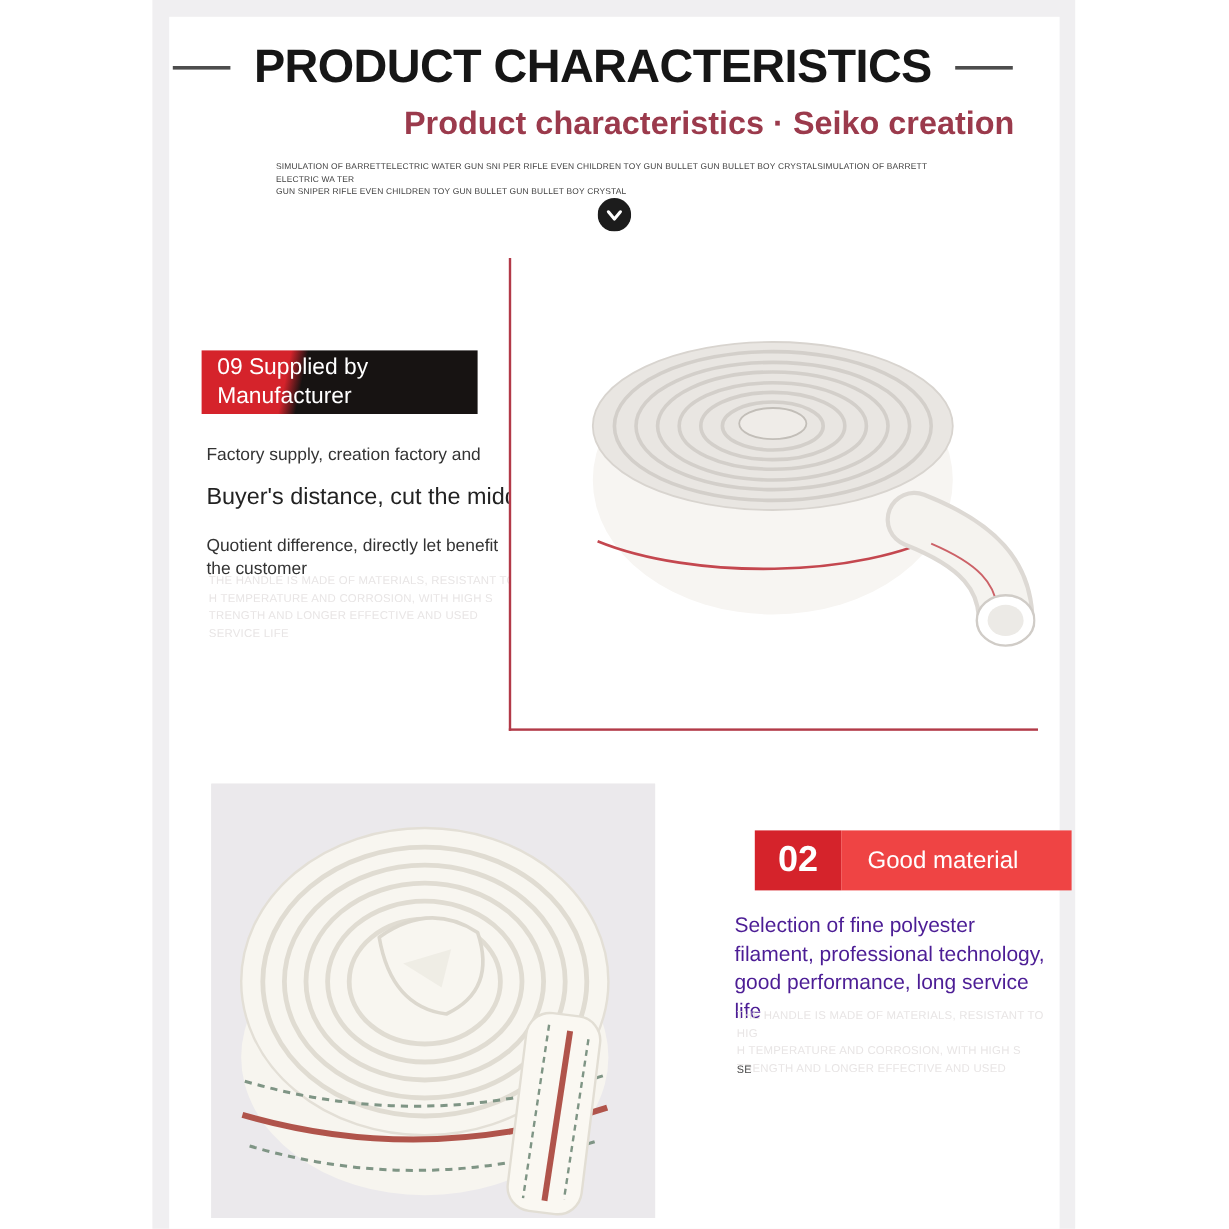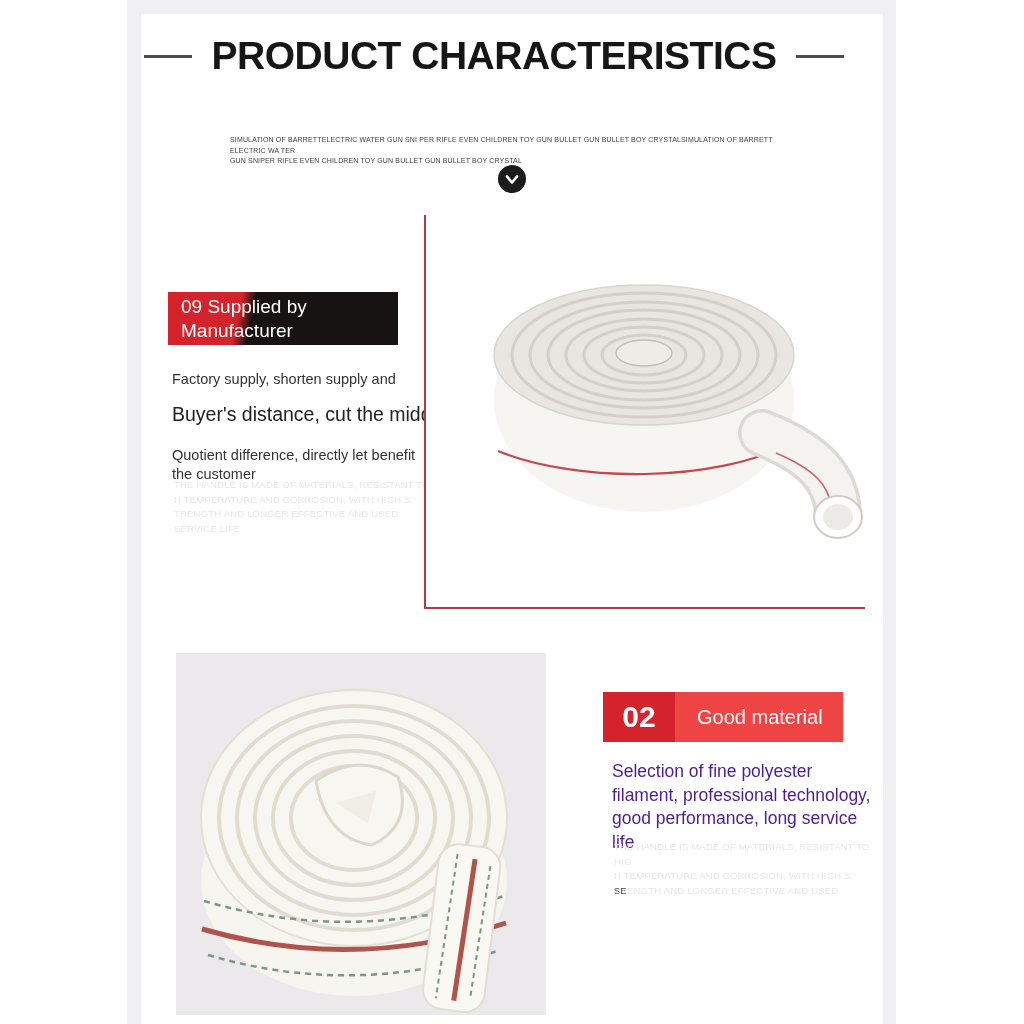--- a/index.html
+++ b/index.html
@@ -28,21 +28,21 @@
   .s1-t1{left:31px;top:357px;font-size:14.5px;color:#333;}
   .s1-t2{left:31px;top:389px;font-size:19.5px;color:#222;}
   .s1-t3{left:31px;top:432px;width:250px;font-size:14.5px;line-height:19px;color:#333;}
   .wm{font-size:9.5px;line-height:14.5px;color:#e8e5e5;letter-spacing:.2px;white-space:pre-line;}
   .s1-wm{left:33px;top:464px;}
 
   .photo1{left:283px;top:201px;width:441px;height:394px;background:#ffffff;
     border-left:2px solid #b23a48;border-bottom:2px solid #b23a48;box-sizing:border-box;}
   .photo2{left:35px;top:639px;width:370px;height:362px;background:#ebe9ec;}
 
-  .badge2{left:462px;top:678px;width:240px;height:50px;display:flex;}
+  .badge2{left:488px;top:678px;width:264px;height:50px;display:flex;}
   .badge2-num{width:72px;background:#d5232b;color:#fff;font-size:30px;font-weight:600;
     display:flex;align-items:center;justify-content:center;}
   .badge2-label{flex:1;background:#ef4444;color:#fff;font-size:20px;display:flex;align-items:center;padding-left:22px;}
 
   .s2-body{left:471px;top:746px;font-size:17.5px;line-height:23.5px;color:#4c1d95;white-space:pre-line;}
   .s2-wm{left:473px;top:826px;}
   .s2-tail{left:473px;top:872px;font-size:9px;color:#4a4a4a;letter-spacing:.3px;}
 </style>
 </head>
 <body>
@@ -50,33 +50,34 @@
 <div class="panel"></div>
 
 <div class="card">
 
   <div class="abs title-row">
     <div class="dash"></div>
     <div class="title">PRODUCT CHARACTERISTICS</div>
     <div class="dash"></div>
   </div>
 
+  <div class="abs subtitle">Product characteristics · Seiko creation</div>
 
   <div class="abs desc">SIMULATION OF BARRETTELECTRIC WATER GUN SNI PER RIFLE EVEN CHILDREN TOY GUN BULLET GUN BULLET BOY CRYSTALSIMULATION OF BARRETT ELECTRIC WA TER
 GUN SNIPER RIFLE EVEN CHILDREN TOY GUN BULLET GUN BULLET BOY CRYSTAL</div>
 
   <div class="abs scroll">
     <svg width="28" height="28" viewBox="0 0 28 28">
       <circle cx="14" cy="14" r="14" fill="#1c1c1c"></circle>
       <polyline points="9,11.5 14,17.5 19,11.5" fill="none" stroke="#ffffff" stroke-width="2.6" stroke-linecap="round" stroke-linejoin="round"></polyline>
     </svg>
   </div>
 
   <div class="abs badge1">09 Supplied by Manufacturer</div>
-  <div class="abs s1-t1">Factory supply, shorten supply and</div>
+  <div class="abs s1-t1">Factory supply, creation factory and</div>
   <div class="abs s1-t2">Buyer's distance, cut the middle</div>
   <div class="abs s1-t3">Quotient difference, directly let benefit the customer</div>
   <div class="abs wm s1-wm">THE HANDLE IS MADE OF MATERIALS, RESISTANT TO HIG
 H TEMPERATURE AND CORROSION, WITH HIGH S
 TRENGTH AND LONGER EFFECTIVE AND USED
 SERVICE LIFE</div>
 
   <div class="abs photo1">
     <svg width="437" height="390" viewBox="0 0 437 390">
       <ellipse cx="218" cy="185" rx="150" ry="112" fill="#f7f5f2"></ellipse>

